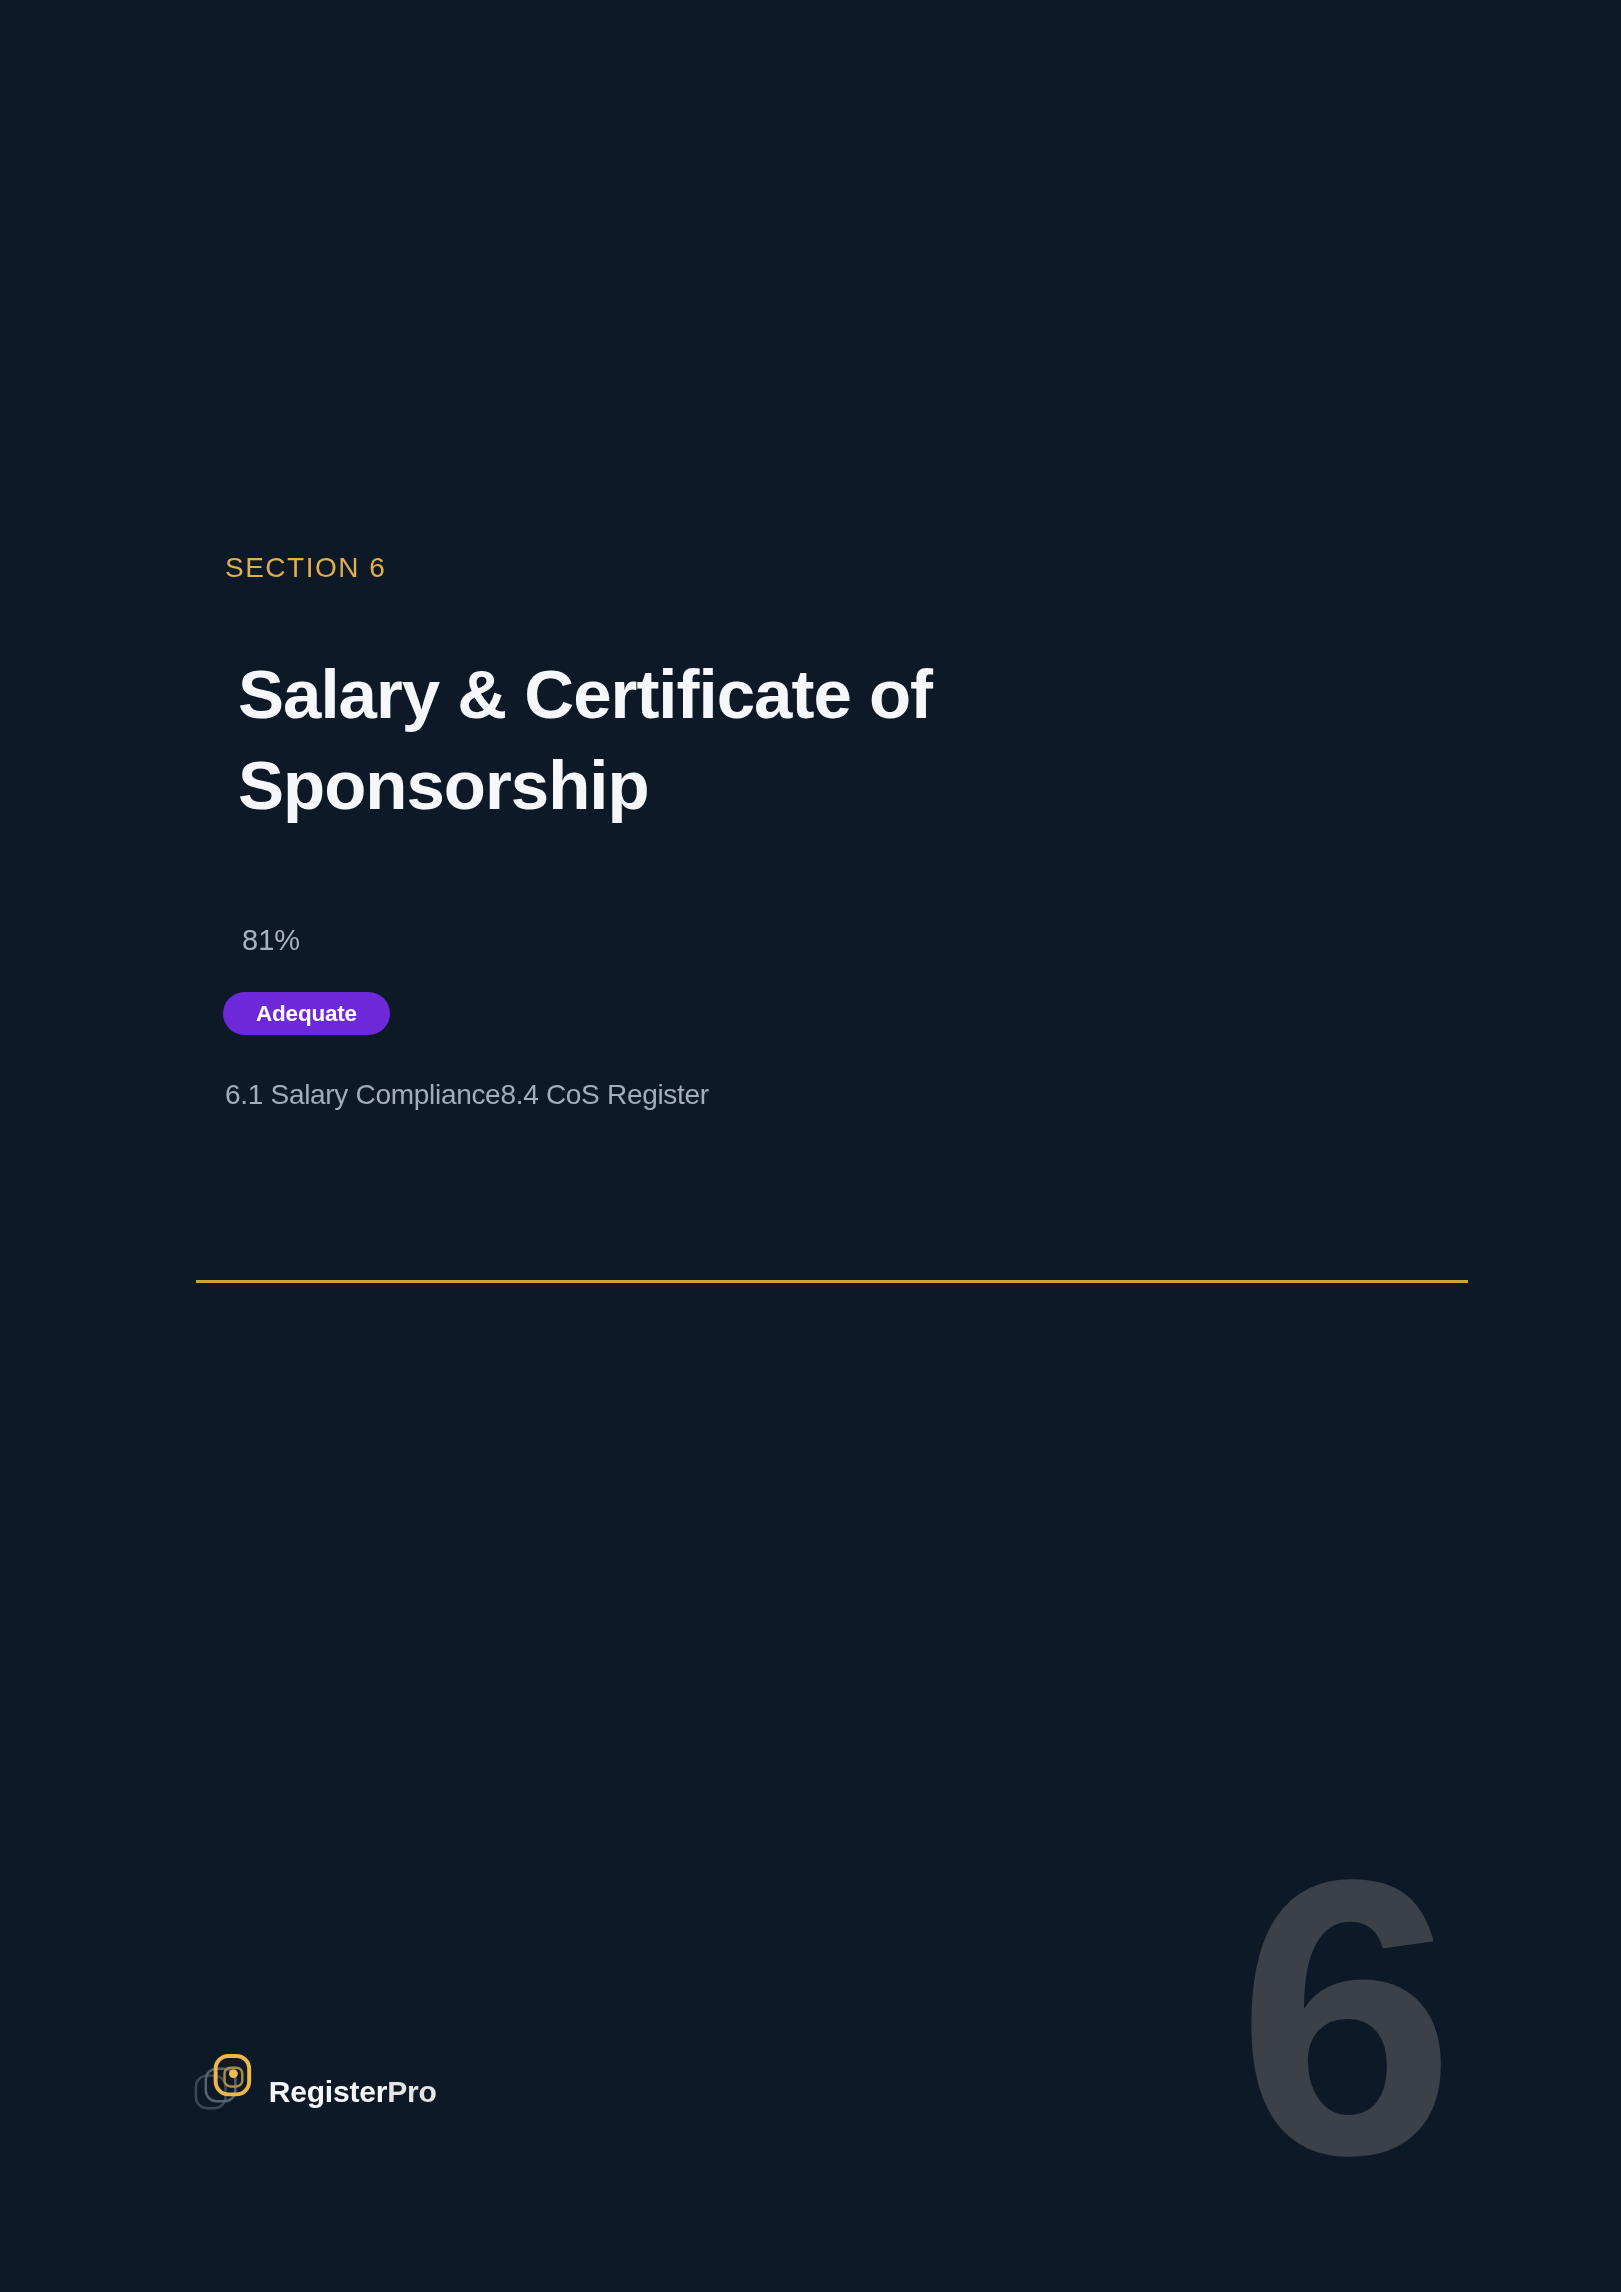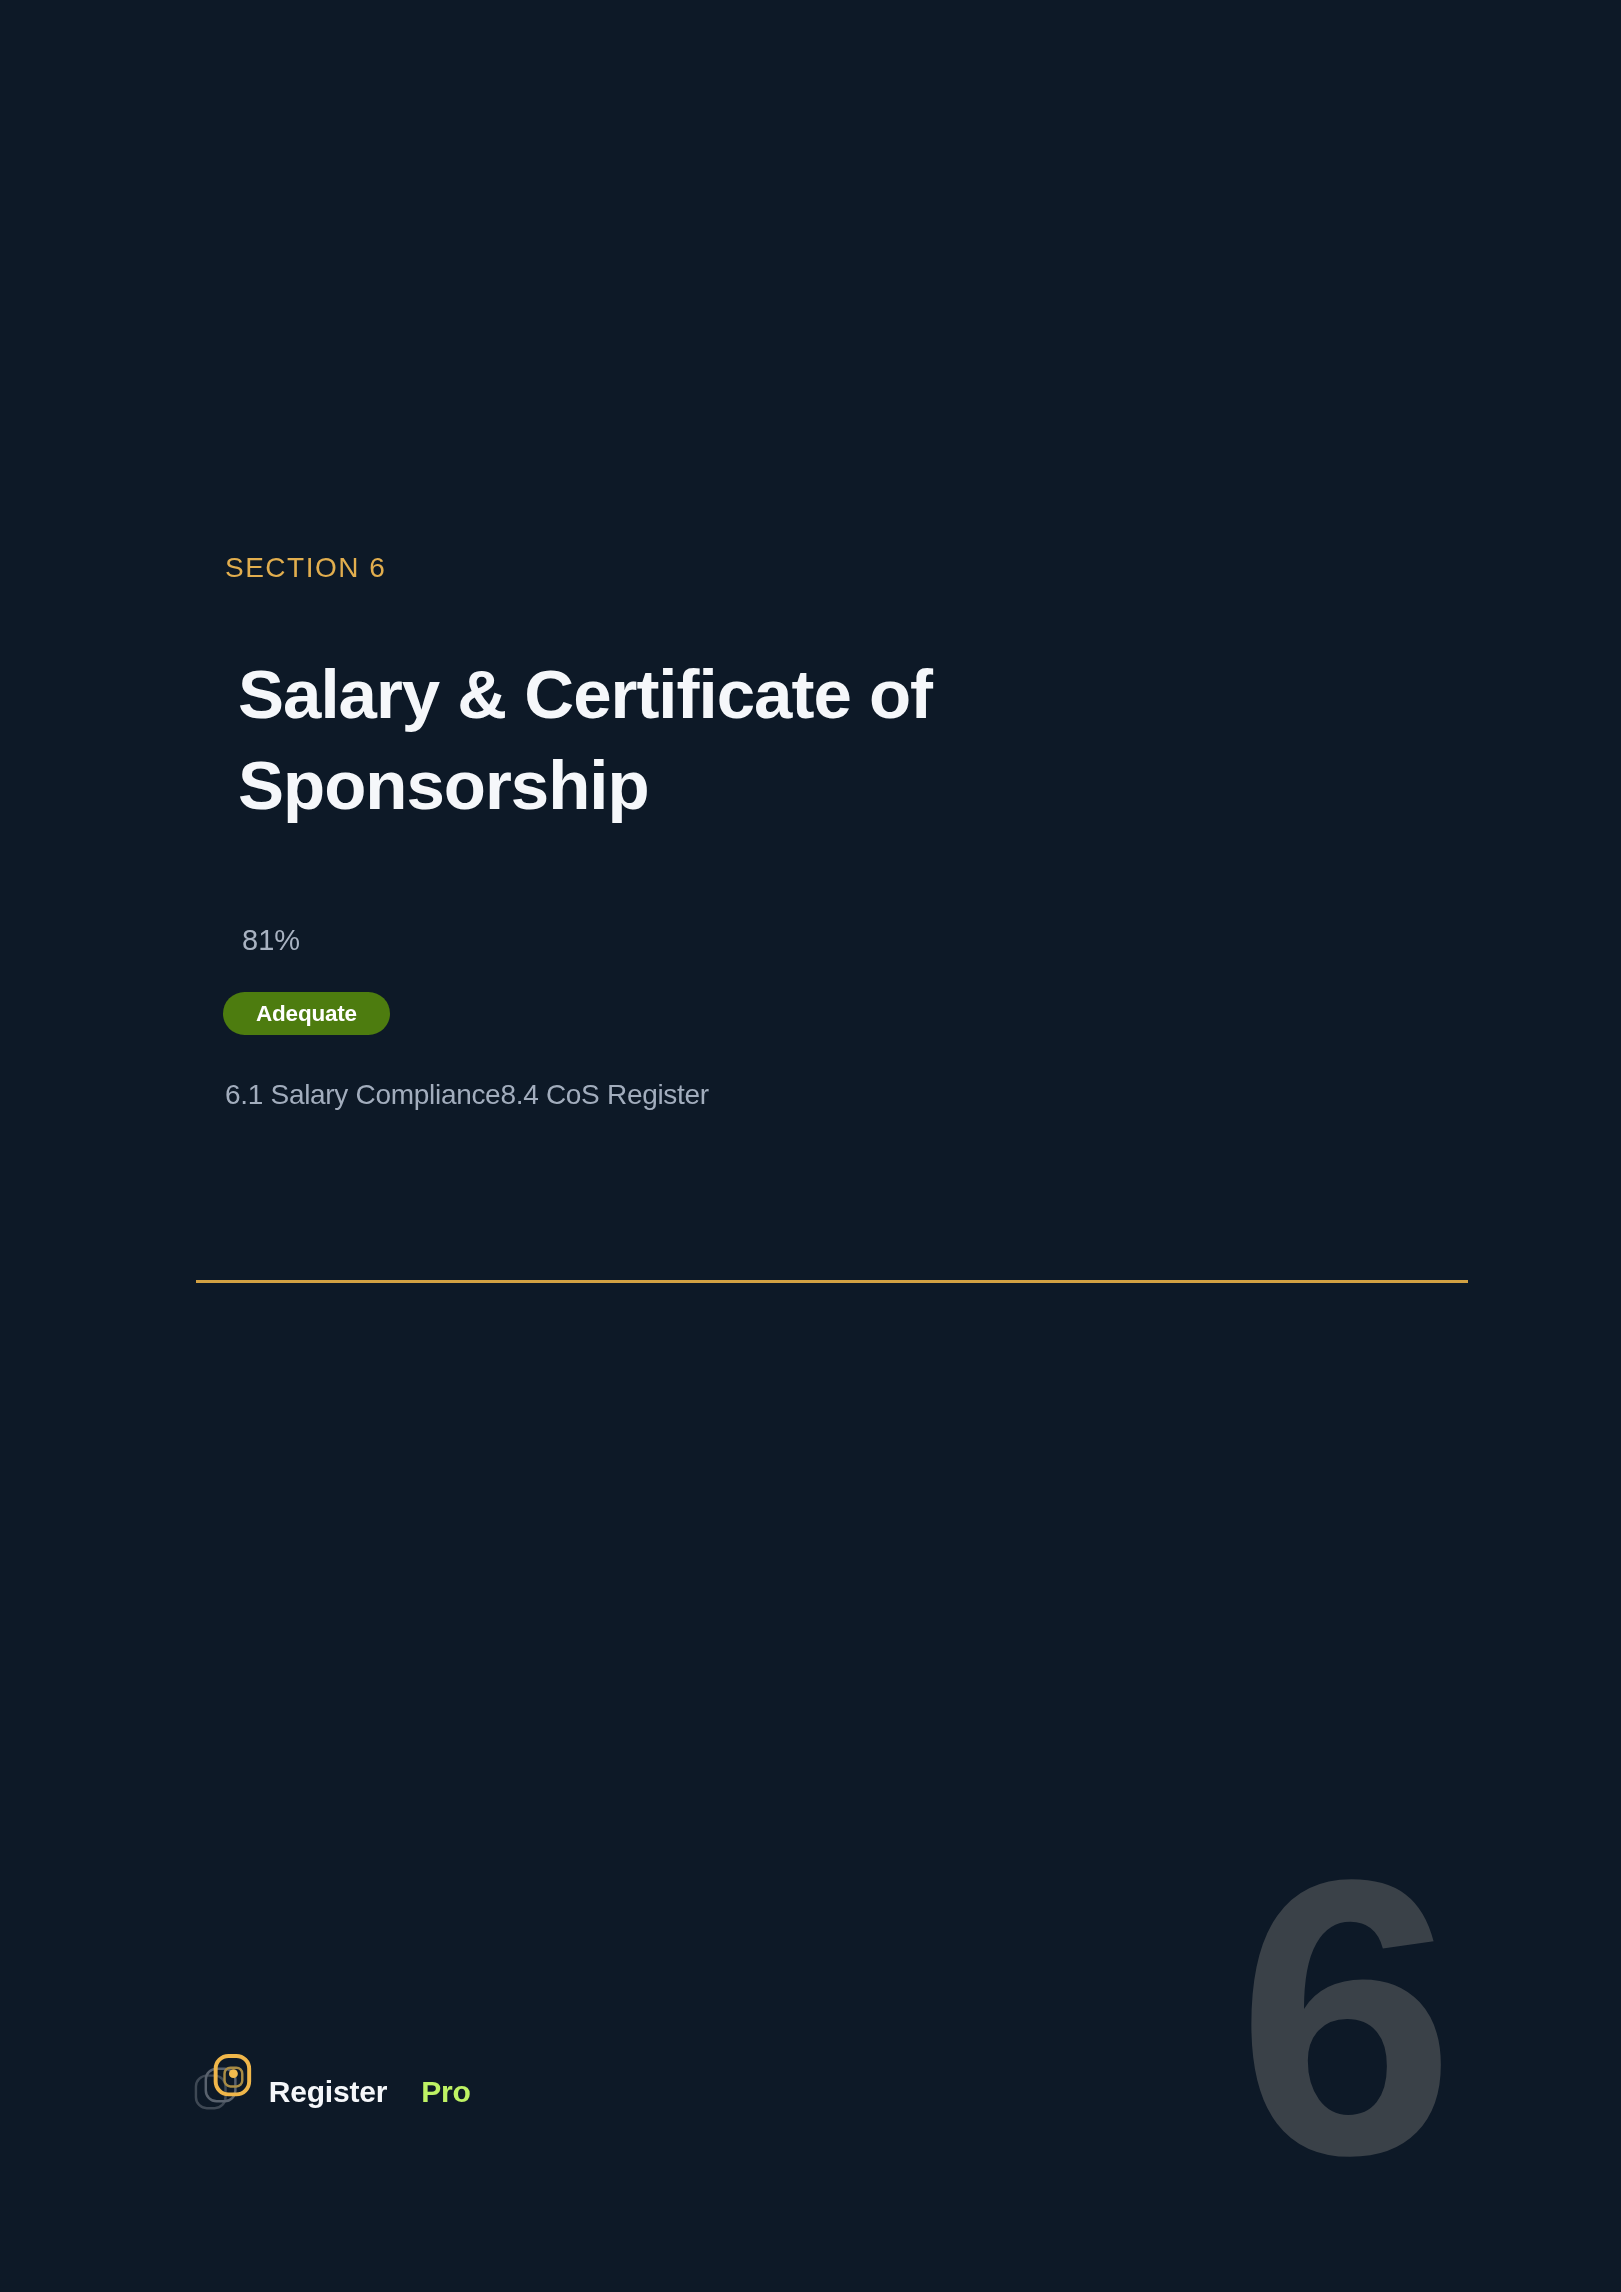--- a/index.html
+++ b/index.html
@@ -24,21 +24,21 @@
     position:absolute;left:225px;top:864px;width:1078px;
     font-size:28px;line-height:35px;font-weight:400;
     letter-spacing:-0.3px;color:#A8B2C1;
   }
   .score{
     position:absolute;left:242px;top:922px;
     font-size:29px;line-height:37px;font-weight:400;color:#A8B2C1;
   }
   .badge{
     position:absolute;left:223px;top:992px;
-    height:43px;border-radius:21.6px;background:#4d7c0f;
+    height:43px;border-radius:21.6px;background:#6d28d9;
     display:inline-flex;align-items:center;justify-content:center;
     padding:0 33px;
     font-size:22.5px;font-weight:700;color:#FFFFFF;
     letter-spacing:-0.2px;
   }
   .toc{
     position:absolute;left:225px;top:1075px;
     display:flex;flex-direction:row;
   }
   .toc-item{
@@ -57,21 +57,21 @@
   .brand{
     position:absolute;left:192px;top:2050px;
     display:flex;align-items:center;
   }
   .brand-icon{display:block;width:69px;height:69px;}
   .brand-text{
     margin-left:7.8px;margin-top:13.7px;
     font-size:30px;line-height:37px;font-weight:700;
     letter-spacing:-0.2px;color:#F5F7FA;white-space:nowrap;
   }
-  .brand-text .pro{color:#bef264;margin-left:34px;}
+  .brand-text .pro{color:#e5e5e5;}
 </style>
 </head>
 <body>
 
 <div class="page">
 
   <div class="watermark">6</div>
 
   <div class="eyebrow">SECTION 6</div>
 

